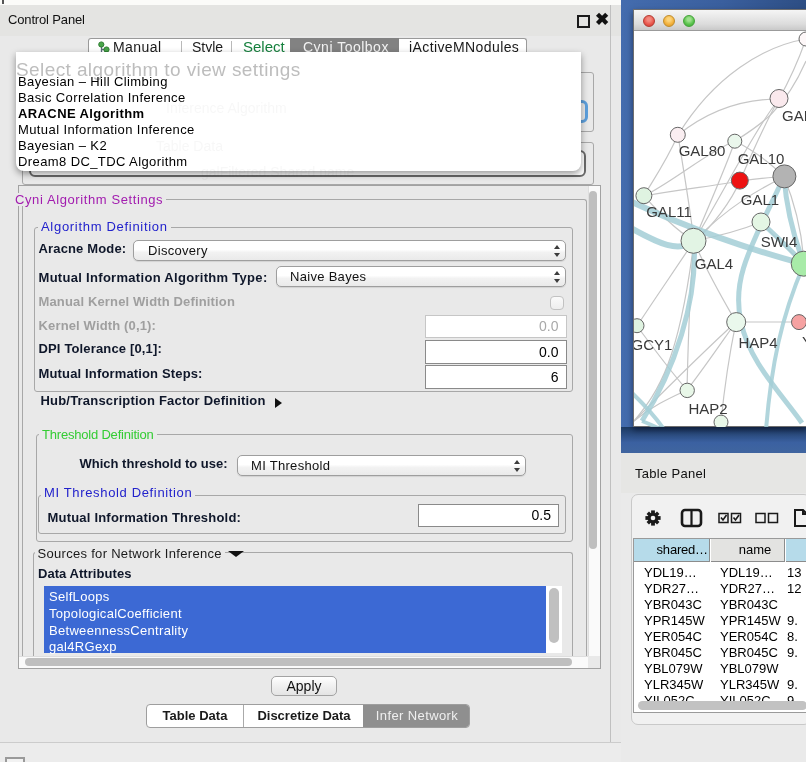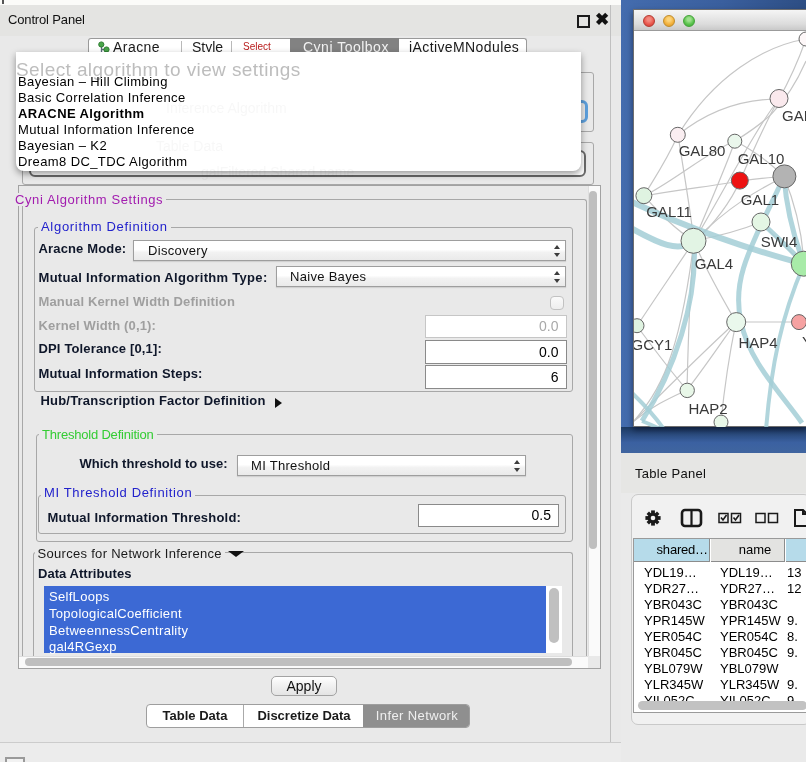--- a/index.html
+++ b/index.html
@@ -2,21 +2,21 @@
 <html><head>
 <meta charset="utf-8">
 <style>
 *{margin:0;padding:0;box-sizing:border-box}
 html,body{width:806px;height:762px;overflow:hidden}
 body{font-family:"Liberation Sans",sans-serif;background:#e9e9e9;position:relative}
 .a{position:absolute}
 .lbl{font-weight:bold;font-size:13px;letter-spacing:.15px;color:#0f172a;white-space:nowrap;line-height:15px}
 .dis{color:#9f9f9f}
 .fld{background:#fff;text-align:right;font-size:14px;padding-right:7px;white-space:nowrap}
-.combo{border:1px solid #9e9e9e;border-radius:0;background:linear-gradient(#ffffff 45%,#f2f2f2 60%,#eaeaea);box-shadow:0 1px 1px rgba(0,0,0,.1);font-size:13px;letter-spacing:.3px;color:#111;white-space:nowrap}
+.combo{border:1px solid #9e9e9e;border-radius:5px;background:linear-gradient(#ffffff 45%,#f2f2f2 60%,#eaeaea);box-shadow:0 1px 1px rgba(0,0,0,.1);font-size:13px;letter-spacing:.3px;color:#111;white-space:nowrap}
 .cararea{position:absolute;right:4px;top:2px;width:11px;height:16px}
 .up{position:absolute;left:4px;top:2px;width:0;height:0;border-left:3px solid transparent;border-right:3px solid transparent;border-bottom:4.5px solid #3c3c3c}
 .dn{position:absolute;left:4px;bottom:2px;width:0;height:0;border-left:3px solid transparent;border-right:3px solid transparent;border-top:4.5px solid #3c3c3c}
 .gb{border:1px solid #a8a8a8;border-radius:3px}
 .gbt{font-size:13px;letter-spacing:.4px;background:#e9e9e9;padding:0 3px;white-space:nowrap;line-height:13px}
 </style>
 </head>
 <body>
 
 <div class="a" style="left:0;top:0;width:806px;height:5px;background:#fbfbf9"></div>
@@ -31,23 +31,23 @@
 <div class="a" style="left:181px;top:41px;width:1px;height:15px;background:#b9b9b9"></div>
 <div class="a" style="left:231px;top:41px;width:1px;height:15px;background:#b9b9b9"></div>
 <div class="a" style="left:290px;top:38px;width:109px;height:21px;background:#828282"></div>
 <div class="a" style="left:96px;top:39px;width:14px;height:16px">
 <svg width="14" height="16" viewBox="0 0 14 16">
 <path d="M5.5 7.5 V14 M5.5 10.5 H8 M5.5 14 H8" stroke="#5a6b7a" stroke-width="1.3" fill="none"></path>
 <circle cx="5.3" cy="5.5" r="2.6" fill="#4aa54a" stroke="#2e7d32" stroke-width="1"></circle>
 <circle cx="10.5" cy="10.5" r="2.6" fill="#4aa54a" stroke="#2e7d32" stroke-width="1"></circle>
 <circle cx="10.2" cy="15" r="2.6" fill="#4aa54a" stroke="#2e7d32" stroke-width="1"></circle>
 </svg></div>
-<div class="a" style="left:113px;top:39.5px;font-size:14px;line-height:14px;color:#1a1a1a;letter-spacing:.45px">Aracne</div>
+<div class="a" style="left:113px;top:39.5px;font-size:14px;line-height:14px;color:#1a1a1a;letter-spacing:.45px">Manual</div>
 <div class="a" style="left:192px;top:39.5px;font-size:14px;line-height:14px;color:#1a1a1a">Style</div>
-<div class="a" style="left:243px;top:39.5px;font-size:10px;line-height:14px;color:#b91c1c">Select</div>
+<div class="a" style="left:243px;top:39.5px;font-size:15px;line-height:14px;color:#15803d">Select</div>
 <div class="a" style="left:303px;top:39.5px;font-size:14px;line-height:14px;color:#f2f2f2;letter-spacing:.5px">Cyni Toolbox</div>
 <div class="a" style="left:409px;top:39.5px;font-size:14px;line-height:14px;color:#1a1a1a;letter-spacing:.4px">jActiveMNodules</div>
 
 <div class="a gb" style="left:22px;top:72px;width:572px;height:60px"></div>
 <div class="a" style="left:540px;top:100px;width:48px;height:23px;border:3px solid #5d9fdc;border-radius:6px;background:#e9e9e9"></div>
 <div class="a gb" style="left:22px;top:142px;width:572px;height:43px"></div>
 <div class="a" style="left:29px;top:150px;width:557px;height:27px;border:2px solid #6a6a6a;border-radius:6px;background:#fff"></div>
 
 <div class="a" style="left:18px;top:185px;width:583px;height:484px;border:1px solid #a2a2a2;background:#e9e9e9"></div>
 

